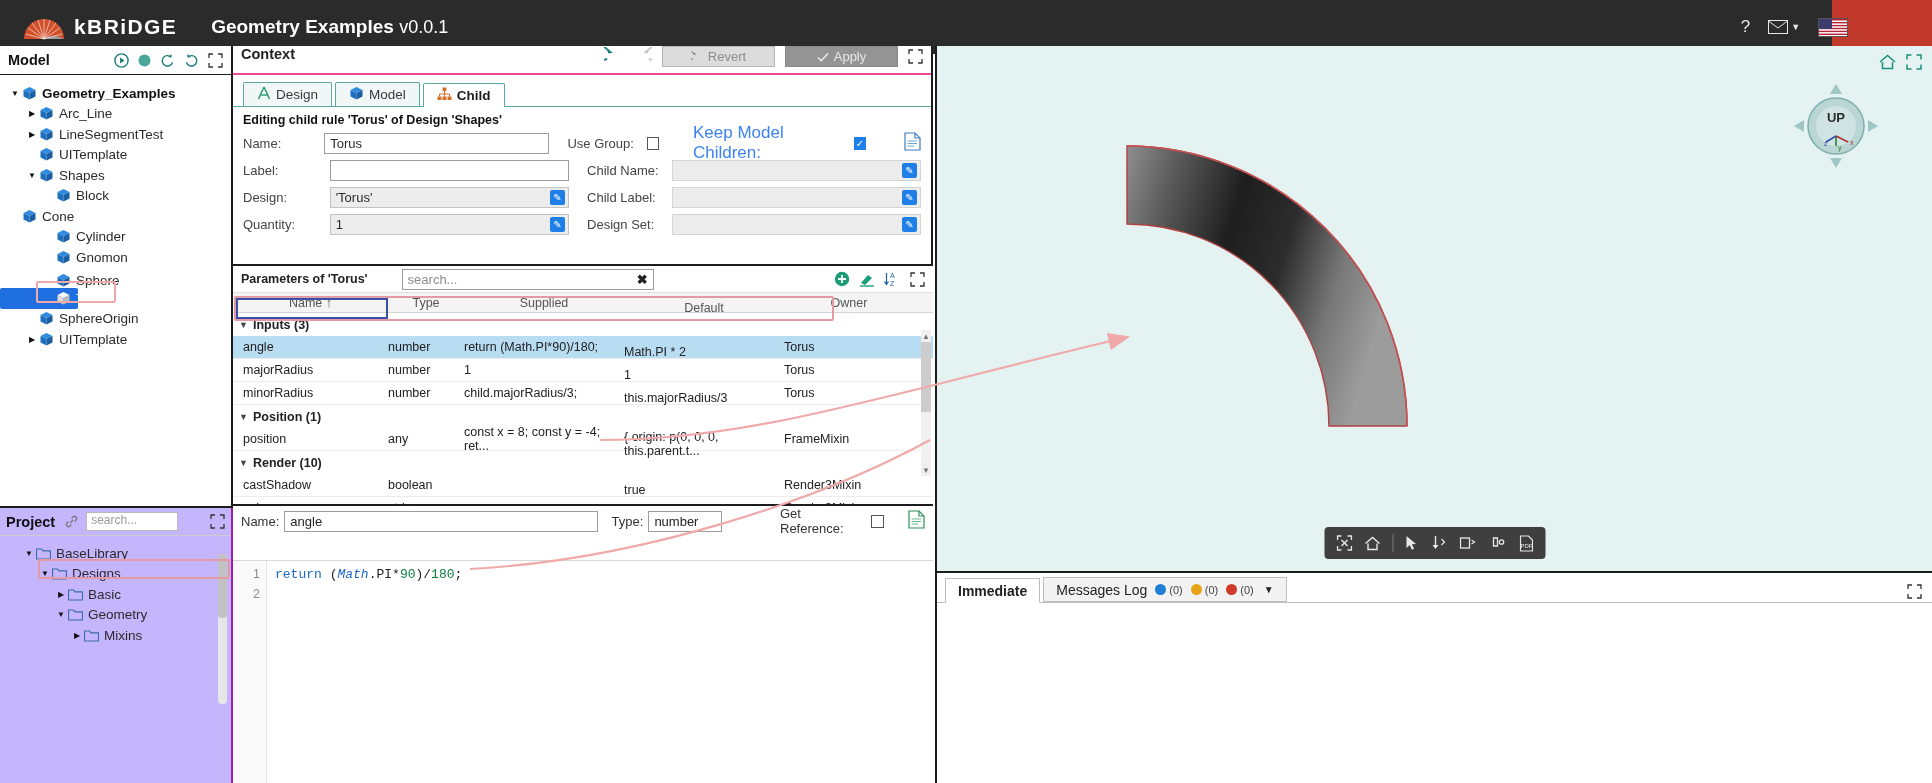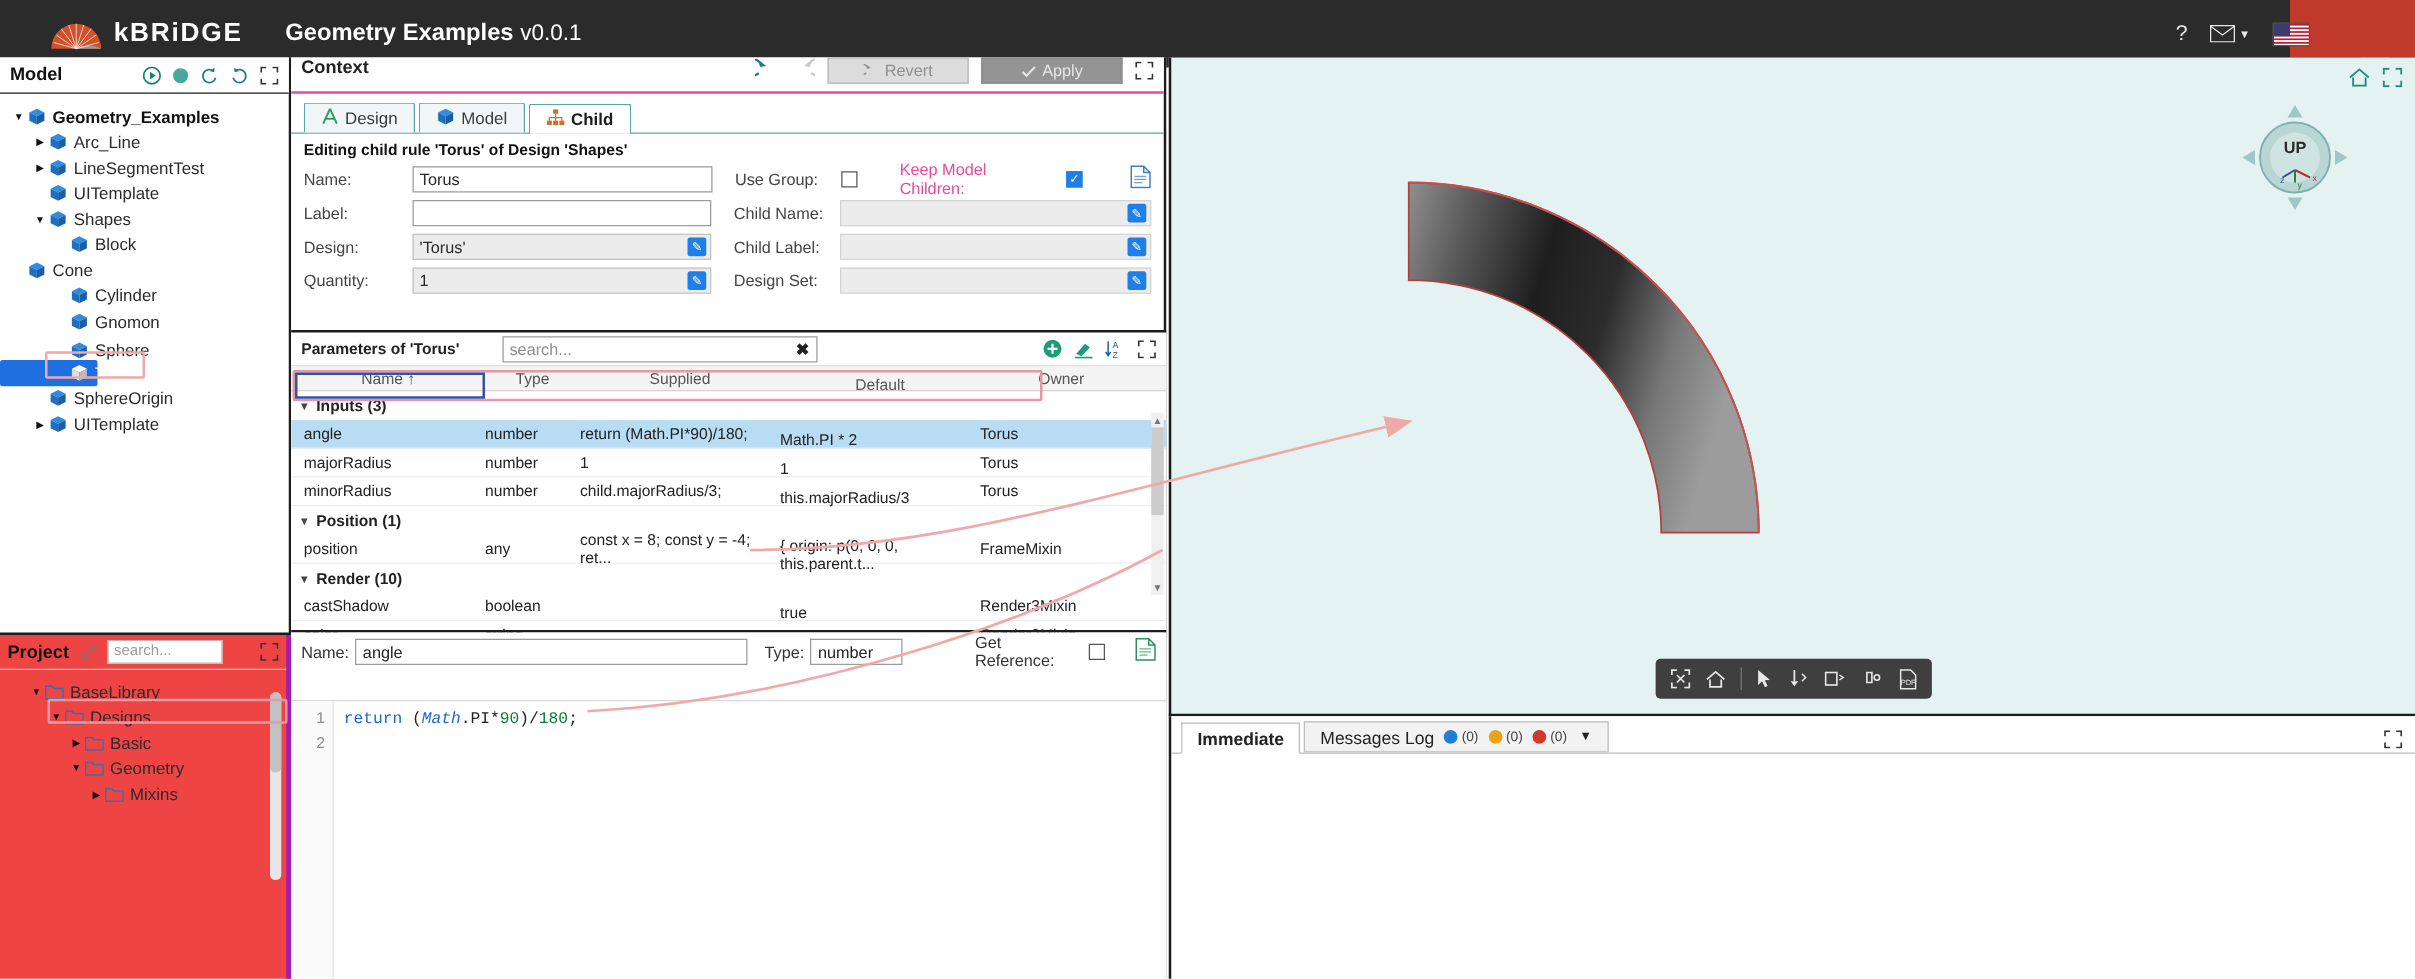--- a/index.html
+++ b/index.html
@@ -6,21 +6,21 @@
   html, body { margin:0; padding:0; }
   body {
     width:1932px; height:783px;
     font-family:"Liberation Sans", sans-serif;
     font-size:13px; color:#222; background:#ffffff;
     overflow:hidden;
   }
   
   #titlebar {
     position:absolute; left:0; top:0; width:1932px; height:54px;
-    background:#2b2b2b; color:#fff; display:flex; align-items:center;padding-left:17px;
+    background:#2b2b2b; color:#fff; display:flex; align-items:center;
   }
   #logo-wrap { display:flex; align-items:center; margin-left:22px; }
   .logo-mark { width:44px; height:26px; position:relative; margin-right:8px; }
   .logo-mark svg { display:block; }
   #brand { font-size:21px; font-weight:bold; letter-spacing:1.4px; }
   #apptitle { margin-left:34px; font-size:19px; font-weight:bold; }
   #appver { font-weight:normal; font-size:18px; }
   #title-right { margin-left:auto; display:flex; align-items:center; gap:18px; padding-right:10px; }
   .tb-icon { color:#e9e9e9; font-size:17px; cursor:pointer; display:flex; align-items:center; gap:3px; }
   .caret { font-size:9px; }
@@ -54,21 +54,21 @@
   .tnode.sel { background:#1f6fe0; }
   .tnode.sel .tlabel { color:#fff; }
   #torus-hl {
     position:absolute; left:36px; top:235px; width:80px; height:22px;
     border:2px solid #f0a9a9; border-radius:2px; pointer-events:none;
   }
 
   
   #project-panel {
     position:absolute; left:0; top:508px; width:233px; height:275px;
-    background:#ef4444; border-right:4px solid #a21caf;
+    background:#c4b5fd; border-right:2px solid #a21caf;
   }
   #proj-head { height:28px; display:flex; align-items:center; padding:0 6px; border-bottom:1px solid #ccc; }
   #proj-search {
     width:92px; height:19px; border:1px solid #b8b8b8; background:#fff;
     font-size:12px; color:#9a9a9a; padding:0 4px; margin-left:8px;
   }
   #proj-tree { padding-top:7px; font-size:13.5px; }
   .pnode { display:flex; align-items:center; height:20.5px; white-space:nowrap; cursor:pointer; }
   .folder { flex:0 0 16px; margin-right:4px; display:flex; align-items:center; }
   #proj-scroll {
@@ -118,21 +118,21 @@
   .finput.empty-ro { background:#ececec; border-color:#d4d4d4; }
   .pencil {
     position:absolute; right:3px; top:2.5px; width:15px; height:15px; background:#1f7fe8;
     border-radius:2px; display:flex; align-items:center; justify-content:center;
     color:#fff; font-size:10px; cursor:pointer;
   }
   .flabel2 { width:86px; font-size:13px; color:#444; margin-left:18px; }
   .cbox { width:13px; height:13px; border:1px solid #555; background:#fff; cursor:pointer;
           display:flex; align-items:center; justify-content:center; }
   .cbox.checked { background:#1f7fe8; border-color:#1f7fe8; color:#fff; font-size:10px; }
-  .flabel3 { font-size:13px; color:#ec4899; margin-left:34px; }
+  .flabel3 { font-size:17px; color:#3b82f6; margin-left:34px; }
 
   
   #params {
     position:absolute; left:233px; top:264px; width:700px; height:242px;
     border-top:2px solid #1c1c1c; border-bottom:2px solid #1c1c1c; background:#fff;
   }
   #params-head { height:26px; display:flex; align-items:center; padding:0 8px; }
   #params-title { font-weight:bold; font-size:12.5px; }
   #params-search {
     margin-left:34px; width:252px; height:21px; border:1px solid #9c9c9c; background:#fff;

